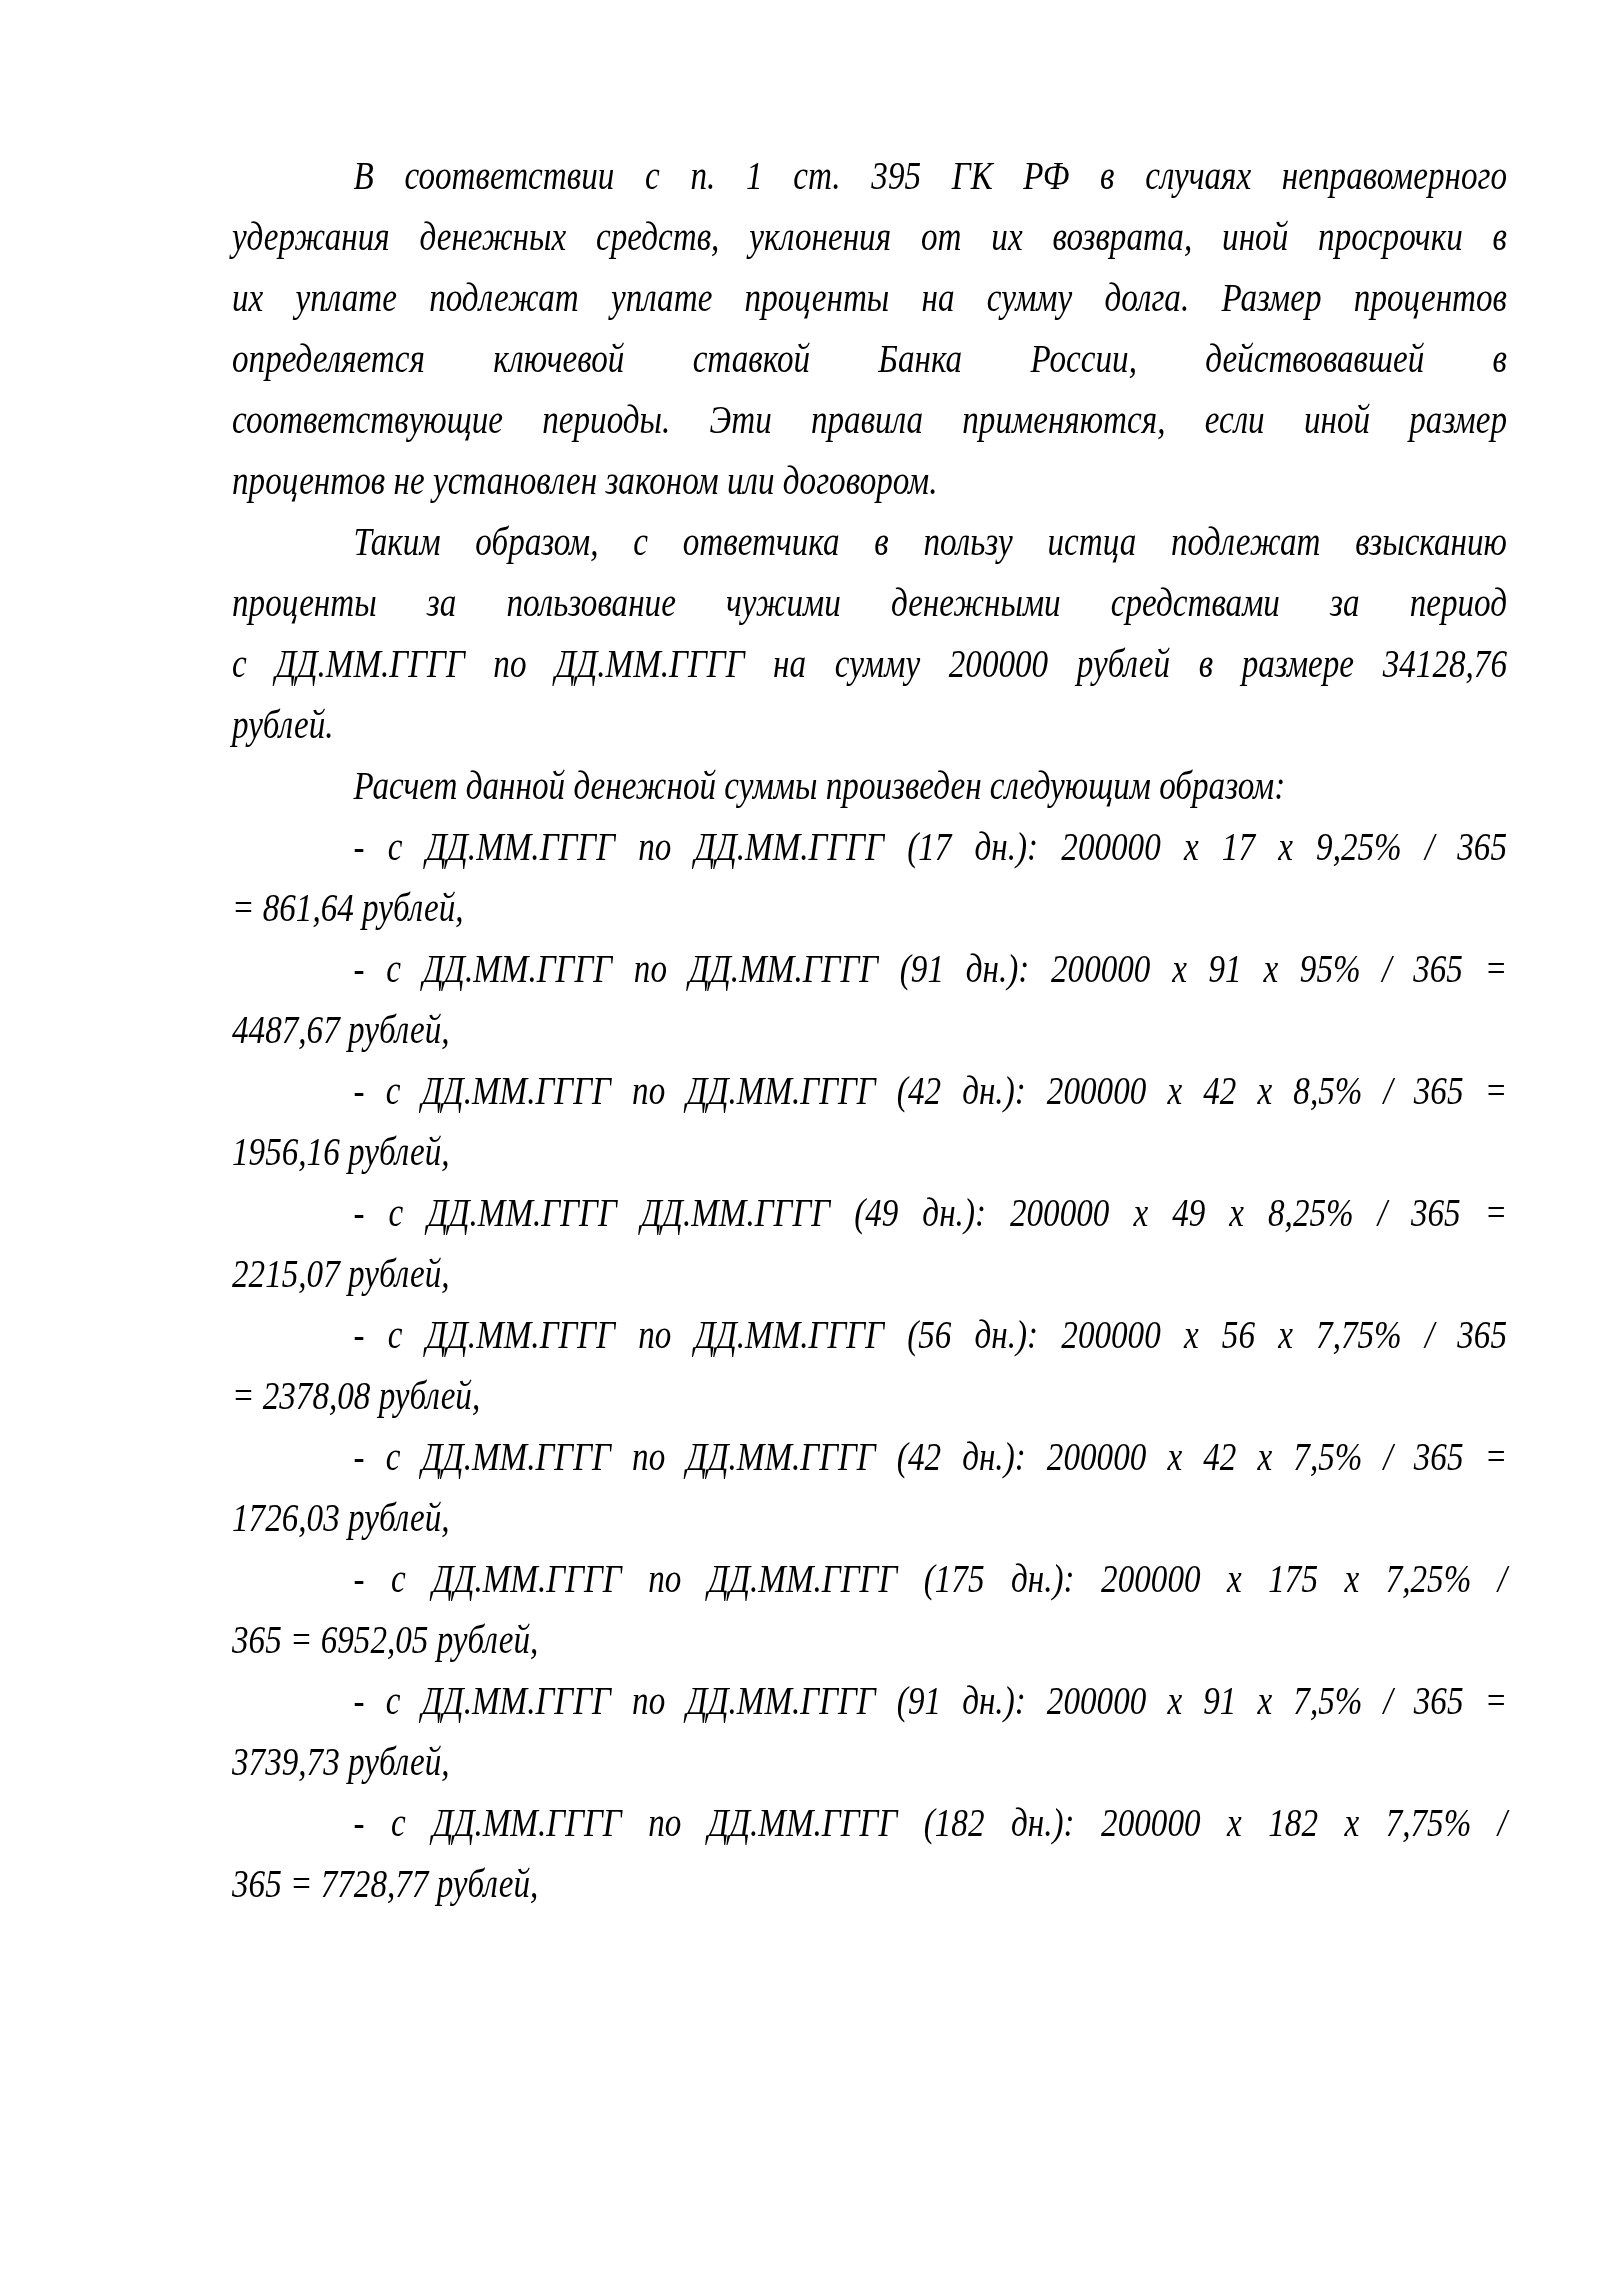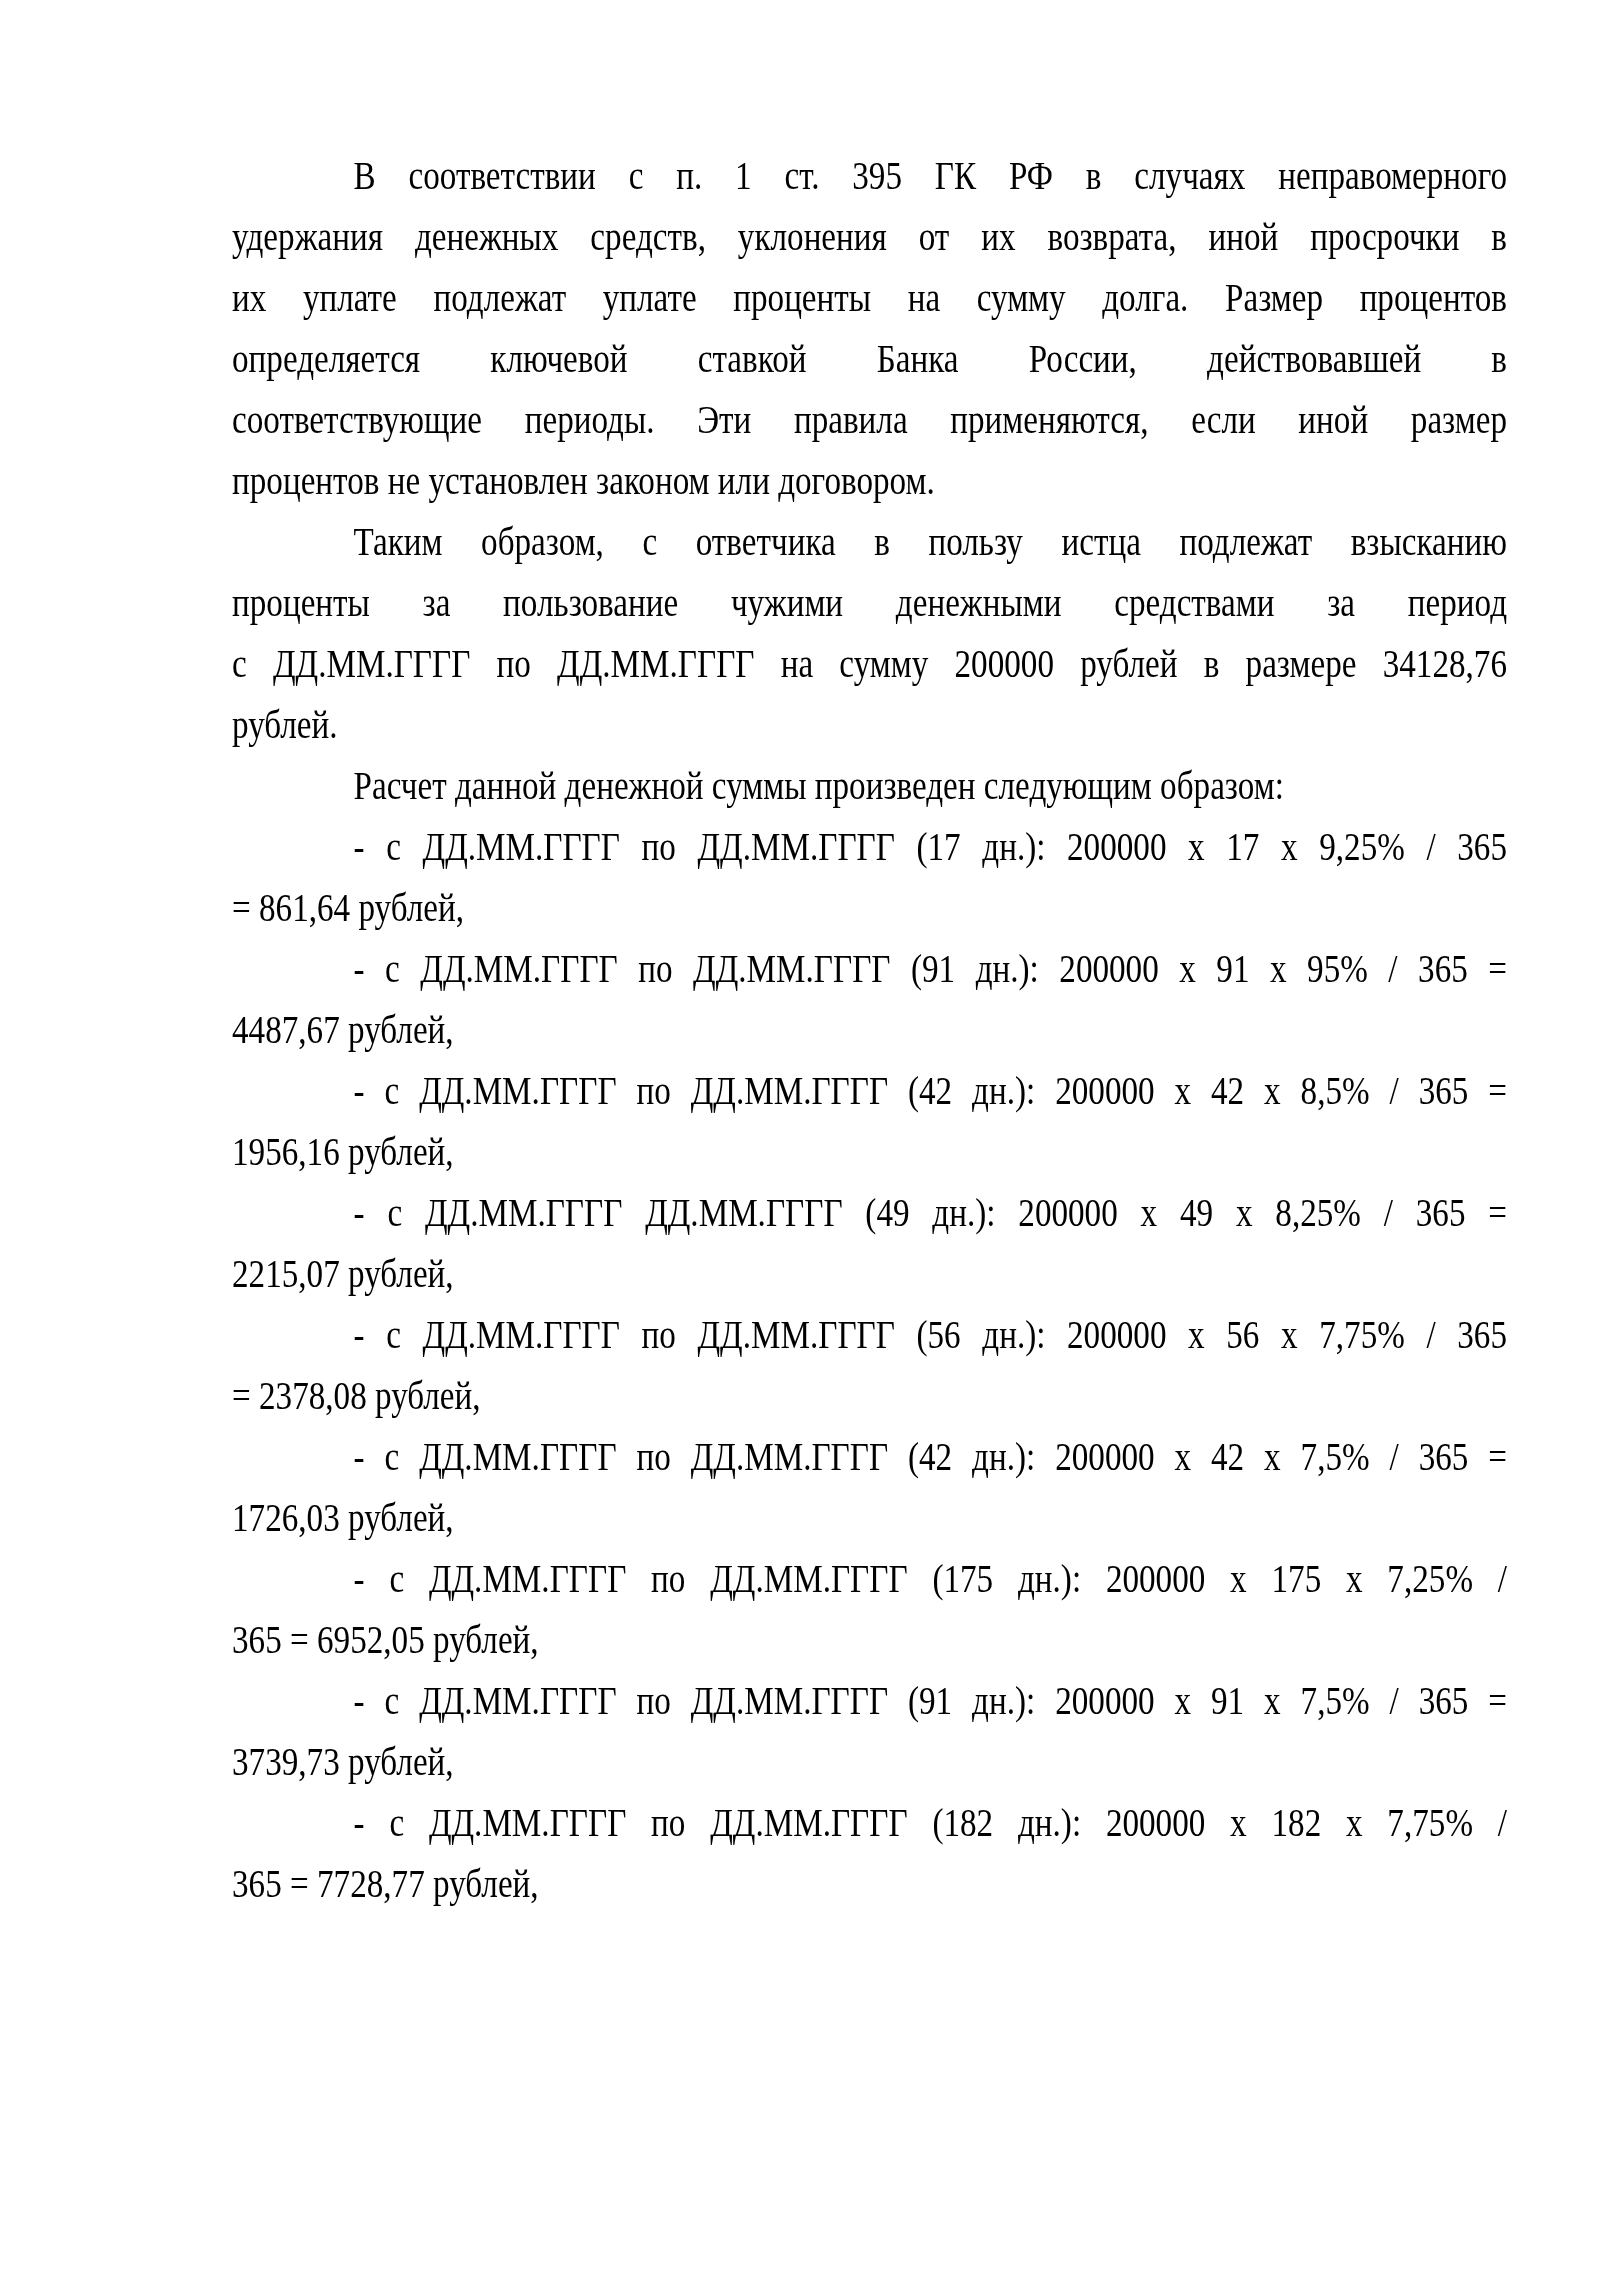--- a/index.html
+++ b/index.html
@@ -6,20 +6,21 @@
     margin: 0;
     padding: 0;
     background: #ffffff;
   }
   .page {
     position: relative;
     width: 1623px;
     height: 2295px;
     background: #ffffff;
     overflow: hidden;
+    font-style: italic;
   }
   .text-block {
     position: absolute;
     left: 232px;
     top: 145px;
     width: 1500px;               
     transform: scaleX(0.85);     
     transform-origin: 0 0;
     font-family: "Liberation Serif", "DejaVu Serif", serif;
     font-size: 39px;

